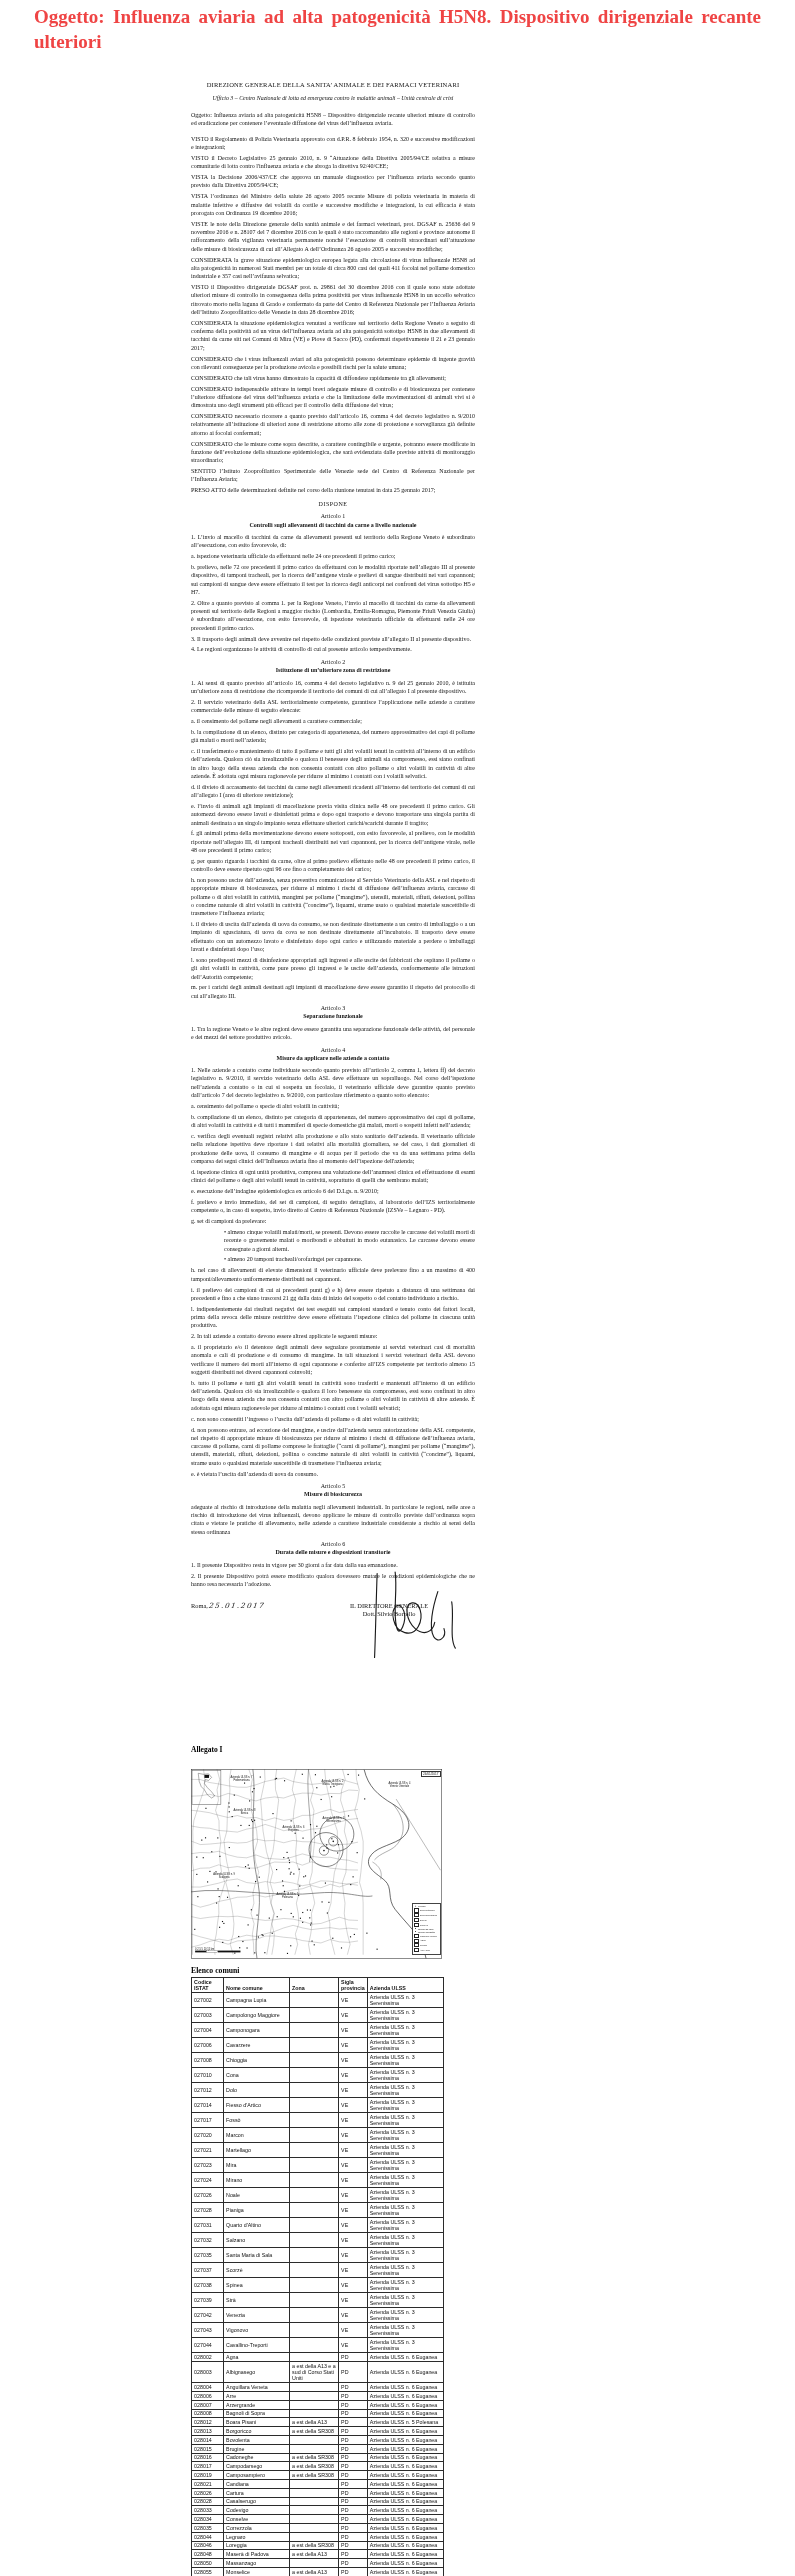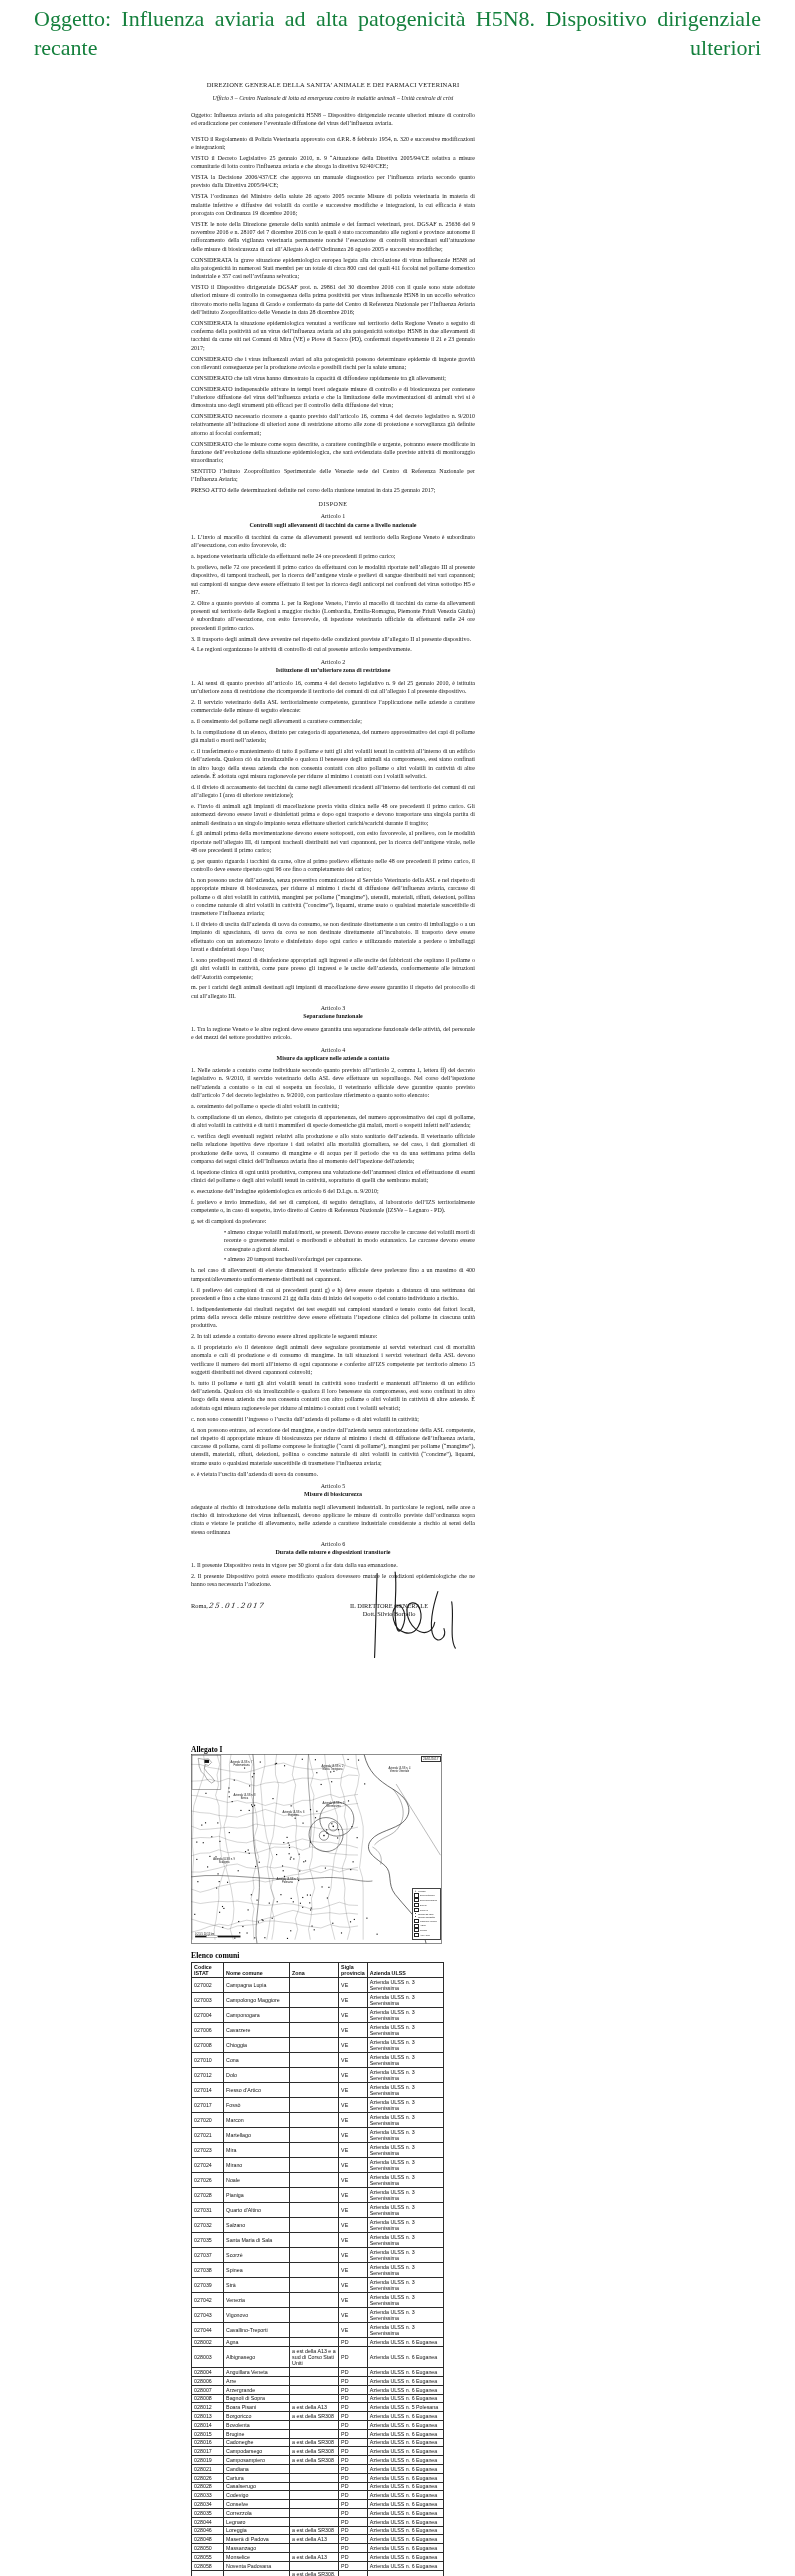--- a/index.html
+++ b/index.html
@@ -1,42 +1,42 @@
 <!DOCTYPE html>
 <html style="font-size:8.2px"><head>
 <meta charset="utf-8">
 <title>Dispositivo dirigenziale H5N8</title>
 <style>
   html,body{margin:0;padding:0;background:#ffffff;}
   .page{position:relative;width:795px;height:3487px;background:#fff;overflow:hidden;
         font-family:"Liberation Serif","DejaVu Serif",serif;color:#141414;}
   
   .main-title{position:absolute;left:34px;top:4.1px;width:727px;
-      font-weight:normal;font-size:22px;line-height:1.32;color:#15803d;}
+      font-weight:bold;font-size:19px;line-height:1.32;color:#ef4444;}
   .main-title .tl{text-align:justify;text-align-last:justify;}
   
   .doc-col{position:absolute;left:191px;top:81px;width:284px;
       font-size:6px;line-height:8.3px;text-align:justify;}
   .org-header{text-align:center;font-size:6.5px;letter-spacing:0.2px;margin-bottom:5.2px;}
   .office-line{text-align:center;font-style:italic;font-size:5.9px;margin-bottom:8.2px;}
   .subject-p{margin:0 0 7.2px 0;}
   .body-p{margin:0 0 2.6px 0;}
   .bullet{padding-left:33px;text-indent:0;}
   .dispone{text-align:center;margin:5.2px 0 4.1px 0;letter-spacing:0.5px;}
   .art-num{text-align:center;margin:4.1px 0 0 0;}
   .art-title{text-align:center;font-weight:bold;margin:0 0 4.1px 0;}
   .sig-block{position:relative;margin-top:13.4px;height:62px;}
   .sig-place{position:absolute;left:0;top:0;font-size:6.4px;}
   .sig-date{display:inline-block;font-style:italic;font-size:7.2px;letter-spacing:1.5px;
       transform:skewX(-8deg);font-family:"DejaVu Serif",serif;}
   .sig-role{position:absolute;left:131px;top:0;width:134px;text-align:center;font-size:6.4px;}
   .sig-svg{position:absolute;left:155px;top:-31px;}
   
   .allegato1{position:absolute;left:191px;top:1745px;width:284px;}
-  .alg-label{font-weight:bold;font-size:7.5px;margin:0 0 0 0;color:#000;}
+  .alg-label{font-weight:bold;font-size:7.5px;margin:0 0 15px 0;color:#000;}
   .map-wrap{position:relative;width:251px;height:190px;margin:0 0 7.2px 0;}
   .map-wrap svg{position:absolute;left:0;top:0;}
   .datestamp{position:absolute;right:1.5px;top:1.5px;border:0.5px solid #333;font-size:3.1px;
       font-family:"Liberation Sans",sans-serif;padding:0 1px;background:#fff;}
   .legend{position:absolute;right:1.5px;bottom:4.1px;width:25px;border:0.5px solid #444;
       background:#fff;padding:1px 0.5px 1px 1px;font-family:"Liberation Sans",sans-serif;}
   .legend-row{display:flex;align-items:center;margin:0 0 0.7px 0;}
   .legend-sym{width:3.1px;height:2.1px;border:0.3px solid #222;margin-right:1px;flex:0 0 auto;}
   .legend-sym.cross{border:none;font-size:2.6px;line-height:2.1px;text-align:center;}
   .legend-sym.dot{border:none;}

